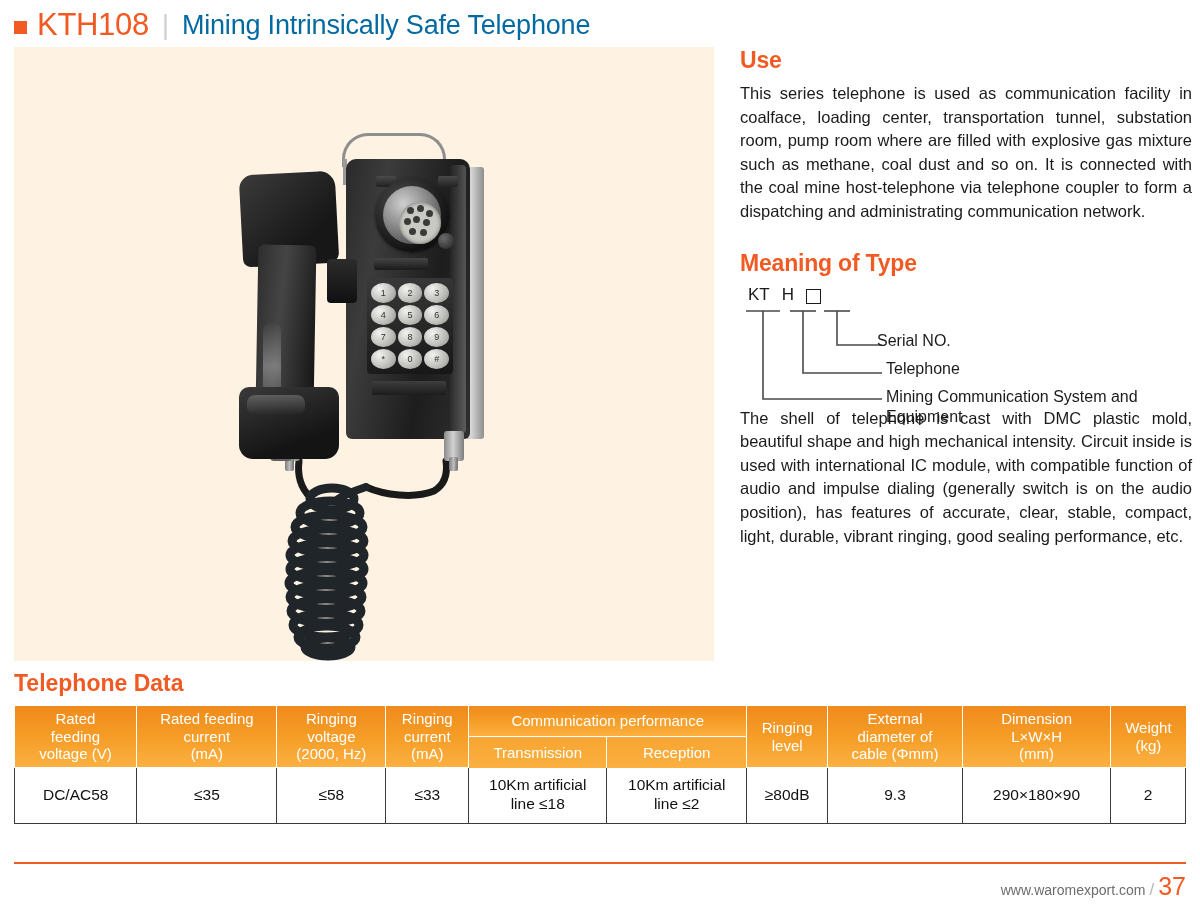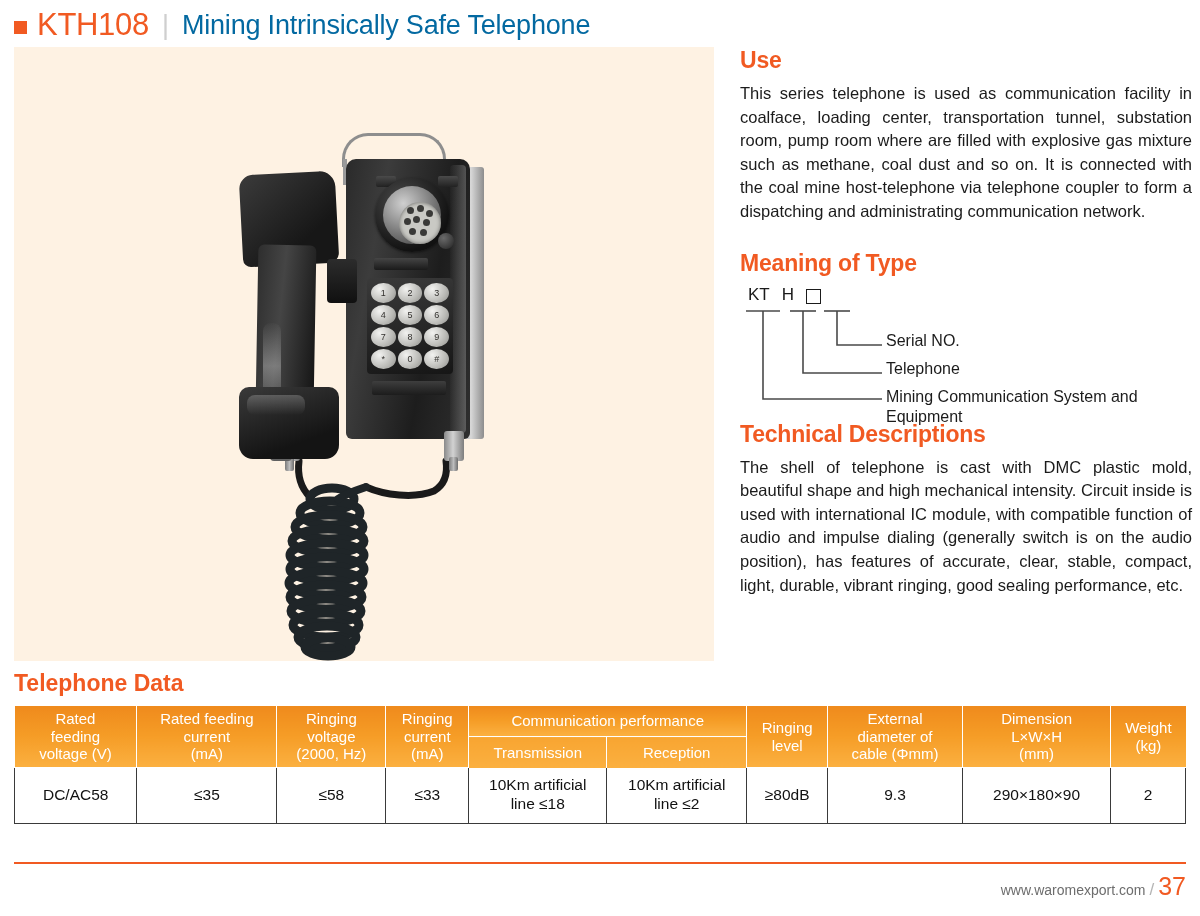--- a/index.html
+++ b/index.html
@@ -352,21 +352,21 @@
     width: 15px; height: 15px;
     border: 1.4px solid #1b1b1b;
     margin-top: 3px;
   }
   .type-lbl {
     position: absolute;
     font-size: 16px;
     color: #1b1b1b;
     line-height: 1.25;
   }
-  .tl-serial { left: 146px; top: 46px; }
+  .tl-serial { left: 137px; top: 46px; }
   .tl-phone  { left: 146px; top: 74px; }
   .tl-mining { left: 146px; top: 102px; width: 306px; }
 
   
   .td-head {
     position: absolute;
     left: 14px;
     top: 670px;
     color: #F15A22;
     font-size: 23px;
@@ -565,21 +565,20 @@
 
         <path d="M23 26 L23 114 L142 114"></path>
       </g>
     </svg>
 
     <div class="type-lbl tl-serial">Serial NO.</div>
     <div class="type-lbl tl-phone">Telephone</div>
     <div class="type-lbl tl-mining">Mining Communication System and Equipment</div>
   </div>
 
-  <div class="sec-head" style="margin-top:14px;">Technical Descriptions</div>
   <div class="sec-body">The shell of telephone is cast with DMC plastic mold, beautiful shape and high mechanical intensity. Circuit inside is used with international IC module, with compatible function of audio and impulse dialing (generally switch is on the audio position), has features of accurate, clear, stable, compact, light, durable, vibrant ringing, good sealing performance, etc.</div>
 </div>
 
 <div class="td-head">Telephone Data</div>
 
 <table class="tdata">
   <colgroup>
     <col style="width:118px">
       <col style="width:135px">
       <col style="width:105px">

